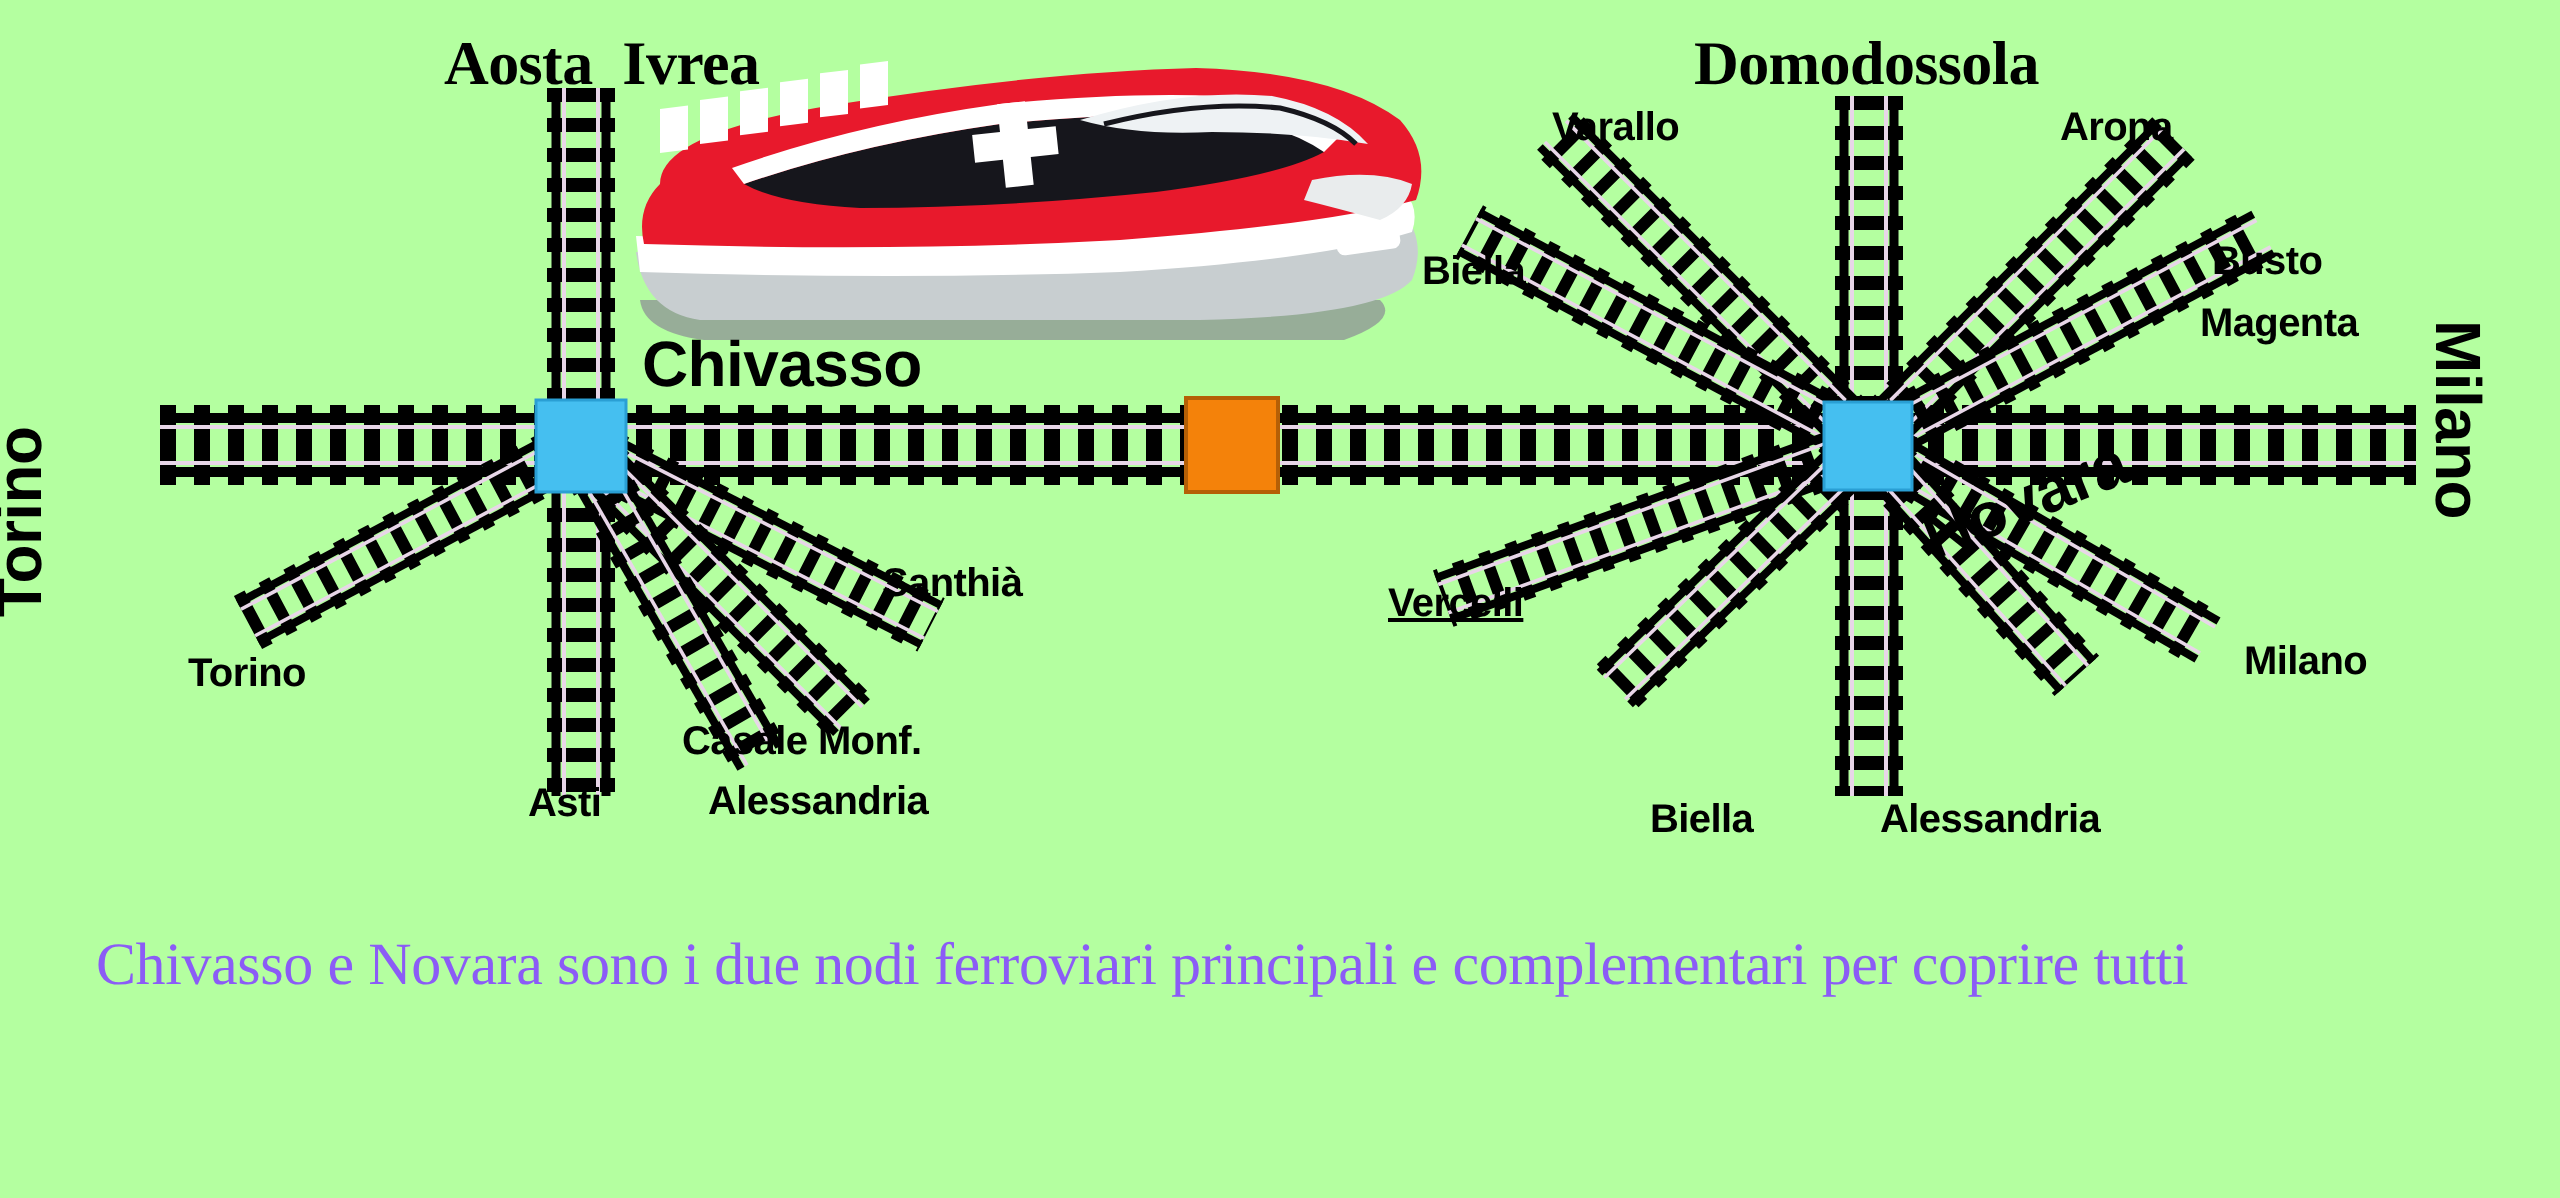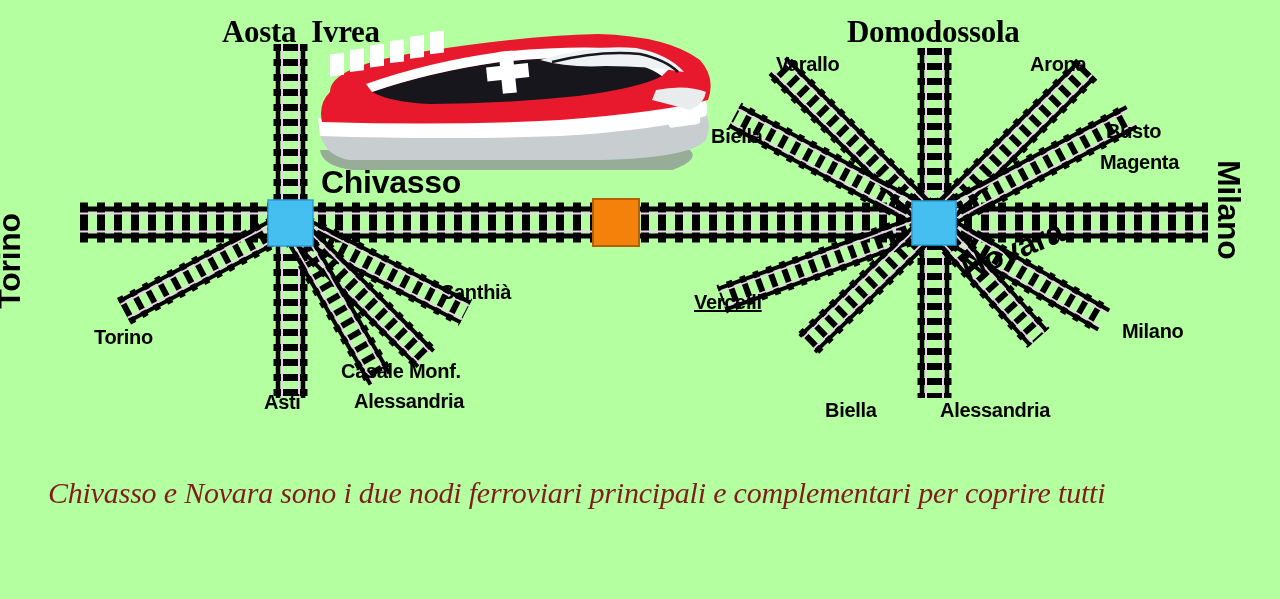--- a/index.html
+++ b/index.html
@@ -23,26 +23,25 @@
   }
   .lbl.s30{font-size:20px;}
   .lbl.s31{font-size:31px;font-family:Liberation Serif, serif;}
   .lbl.s32{font-size:32px;}
 
   .rot-ccw{transform:rotate(-90deg);transform-origin:left bottom;}
   .rot-cw{transform:rotate(90deg);transform-origin:left top;}
 
   .caption{
     position:absolute;
-    left:48px;top:472px;width:1215px;
+    left:48px;top:462px;width:1215px;
     font-family:"Liberation Serif", serif;
-    font-style:italic;
     font-size:30px;
     line-height:1.38;
-    color:#7f1d1d;
+    color:#8b5cf6;
     letter-spacing:-0.2px;
   }
 </style>
 </head>
 <body>
 
 <div id="stage">
 
   <svg id="diagram" viewBox="0 0 1280 599">
     <defs>

